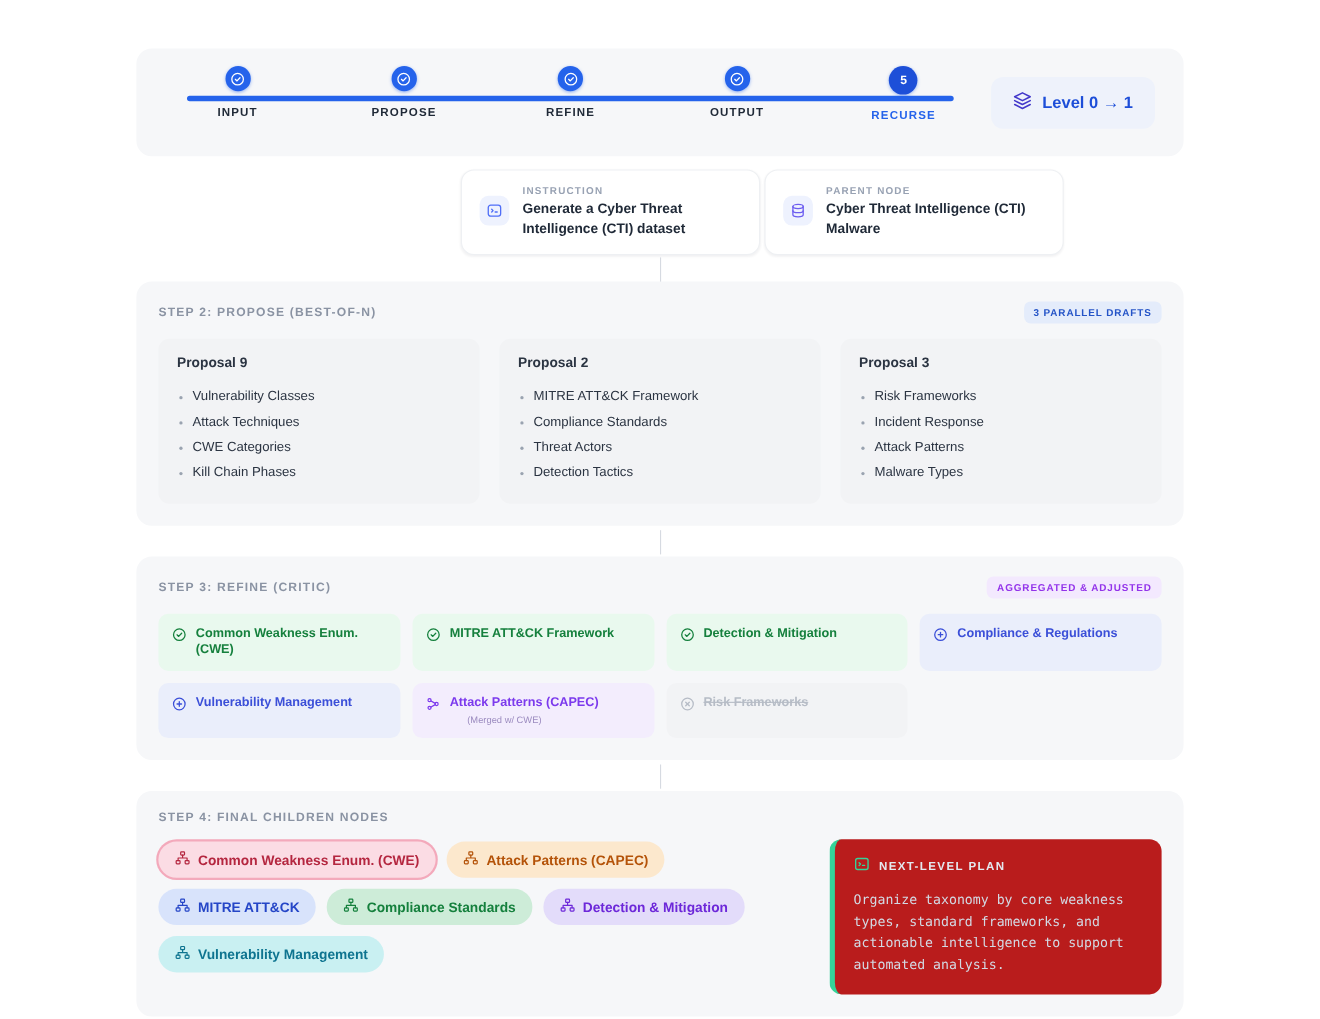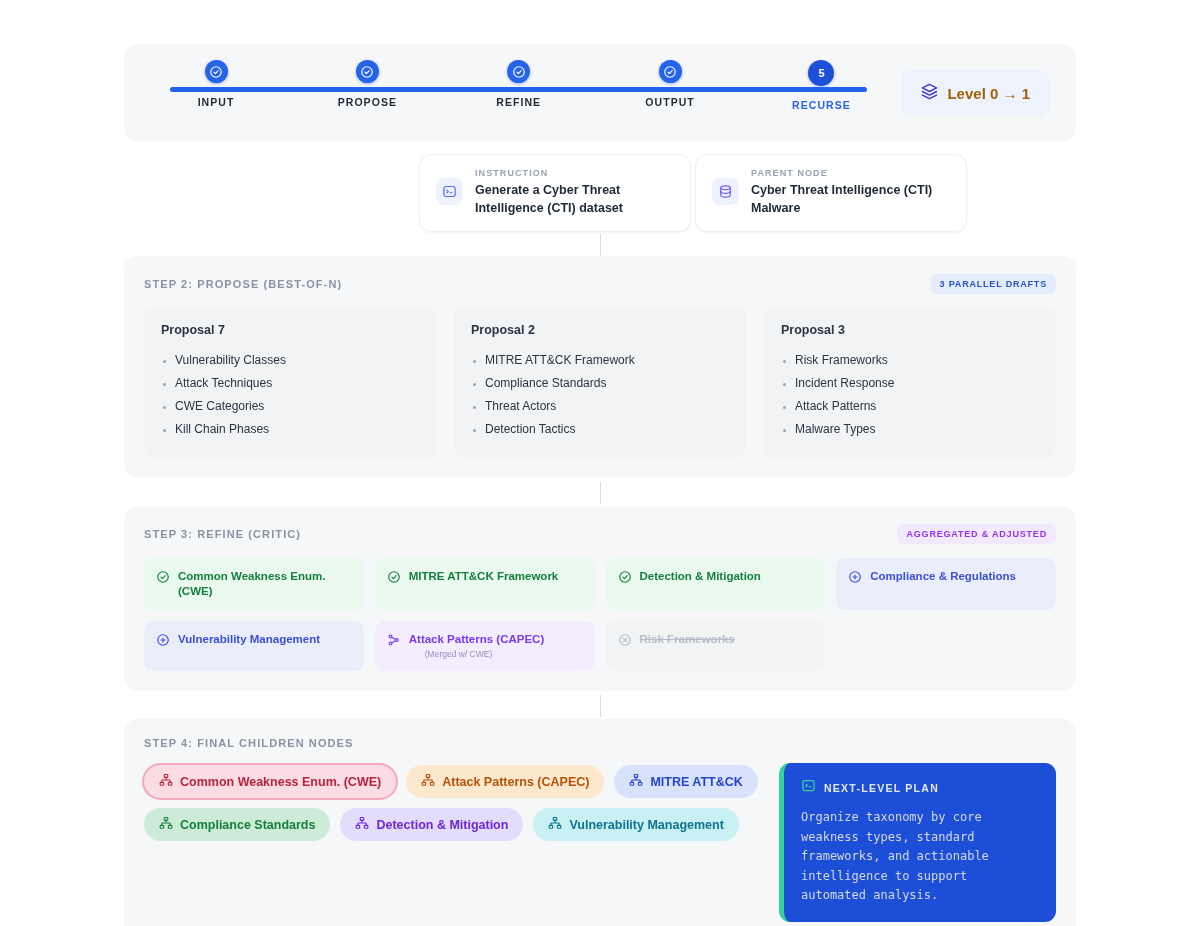--- a/index.html
+++ b/index.html
@@ -52,21 +52,21 @@
     font-size: 10.5px; font-weight: 700; letter-spacing: .10em;
     color: #1f2937; text-transform: uppercase; white-space: nowrap; text-align: right;
   }
   .step.active .step-label { color: #2563eb; }
 
   .level-badge {
     display: flex; align-items: center; gap: 9px;
     background: #eef2fb;
     border-radius: 11px;
     padding: 13px 20px;
-    color: #a16207;
+    color: #1d4ed8;
     font-size: 15px; font-weight: 700;
     white-space: nowrap;
   }
 
   
   .connector { width: 1px; height: 22px; background: #d6dae1; margin: 0 auto; }
   .connector-row { display: flex; justify-content: center; }
 
   
   .info-row {
@@ -152,21 +152,21 @@
   
   .final-wrap { display: flex; gap: 20px; align-items: flex-start; }
   .chips { flex: 1; display: flex; flex-wrap: wrap; gap: 10px; align-content: flex-start; padding-top: 2px; }
   .chip {
     display: inline-flex; align-items: center; gap: 7px;
     border-radius: 999px; padding: 8px 15px;
     font-size: 12.5px; font-weight: 700; white-space: nowrap;
   }
   .chip.highlight { box-shadow: 0 0 0 2px #f3a9bb; }
   .plan {
-    width: 277px; background: #1d4ed8; border-radius: 11px;
+    width: 302px; background: #b91c1c; border-radius: 11px;
     border-left: 5px solid #34d399;
     padding: 15px 17px 17px;
   }
   .plan-head { display: flex; align-items: center; gap: 8px; margin-bottom: 11px; }
   .plan-kicker {
     font-size: 10.5px; font-weight: 700; letter-spacing: .12em;
     color: #e4e8ef; text-transform: uppercase;
   }
   .plan-body {
     font-family: "DejaVu Sans Mono", monospace;
@@ -281,21 +281,21 @@
     </div>
   </div>
 
   <div class="panel section">
     <div class="section-head">
       <div class="section-title">STEP 2: PROPOSE (BEST-OF-N)</div>
       <div class="pill pill-blue">3 PARALLEL DRAFTS</div>
     </div>
     <div class="proposals" id="proposals-host">
         <div class="proposal">
-          <div class="proposal-title">Proposal 7</div>
+          <div class="proposal-title">Proposal 9</div>
           <ul>
             <li>Vulnerability Classes</li>
             <li>Attack Techniques</li>
             <li>CWE Categories</li>
             <li>Kill Chain Phases</li>
           </ul>
         </div>
         <div class="proposal">
           <div class="proposal-title">Proposal 2</div>
           <ul>

